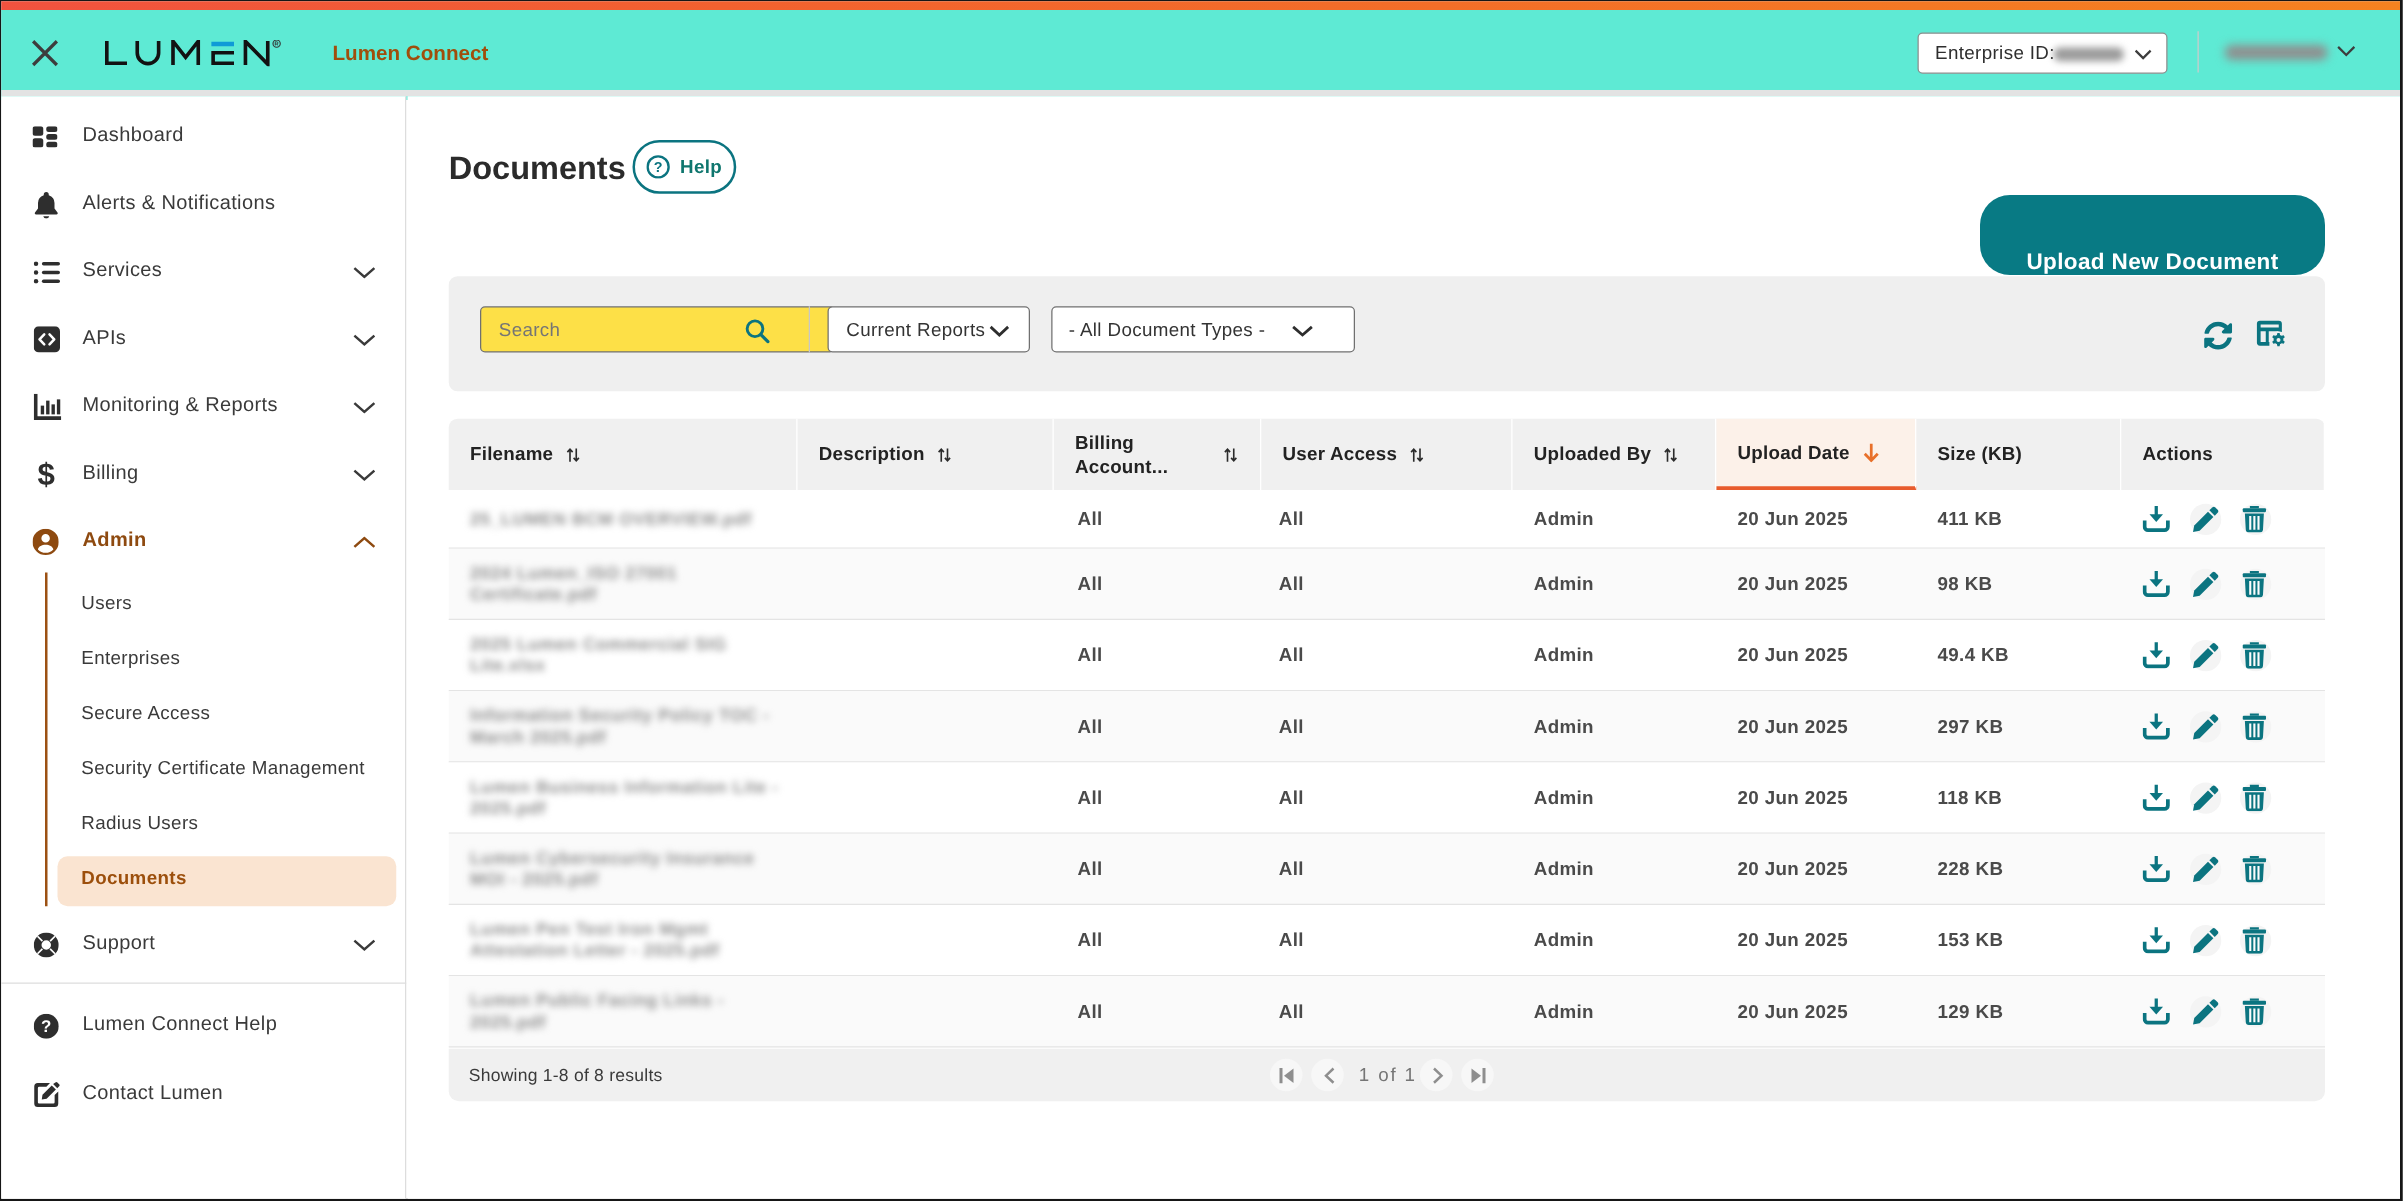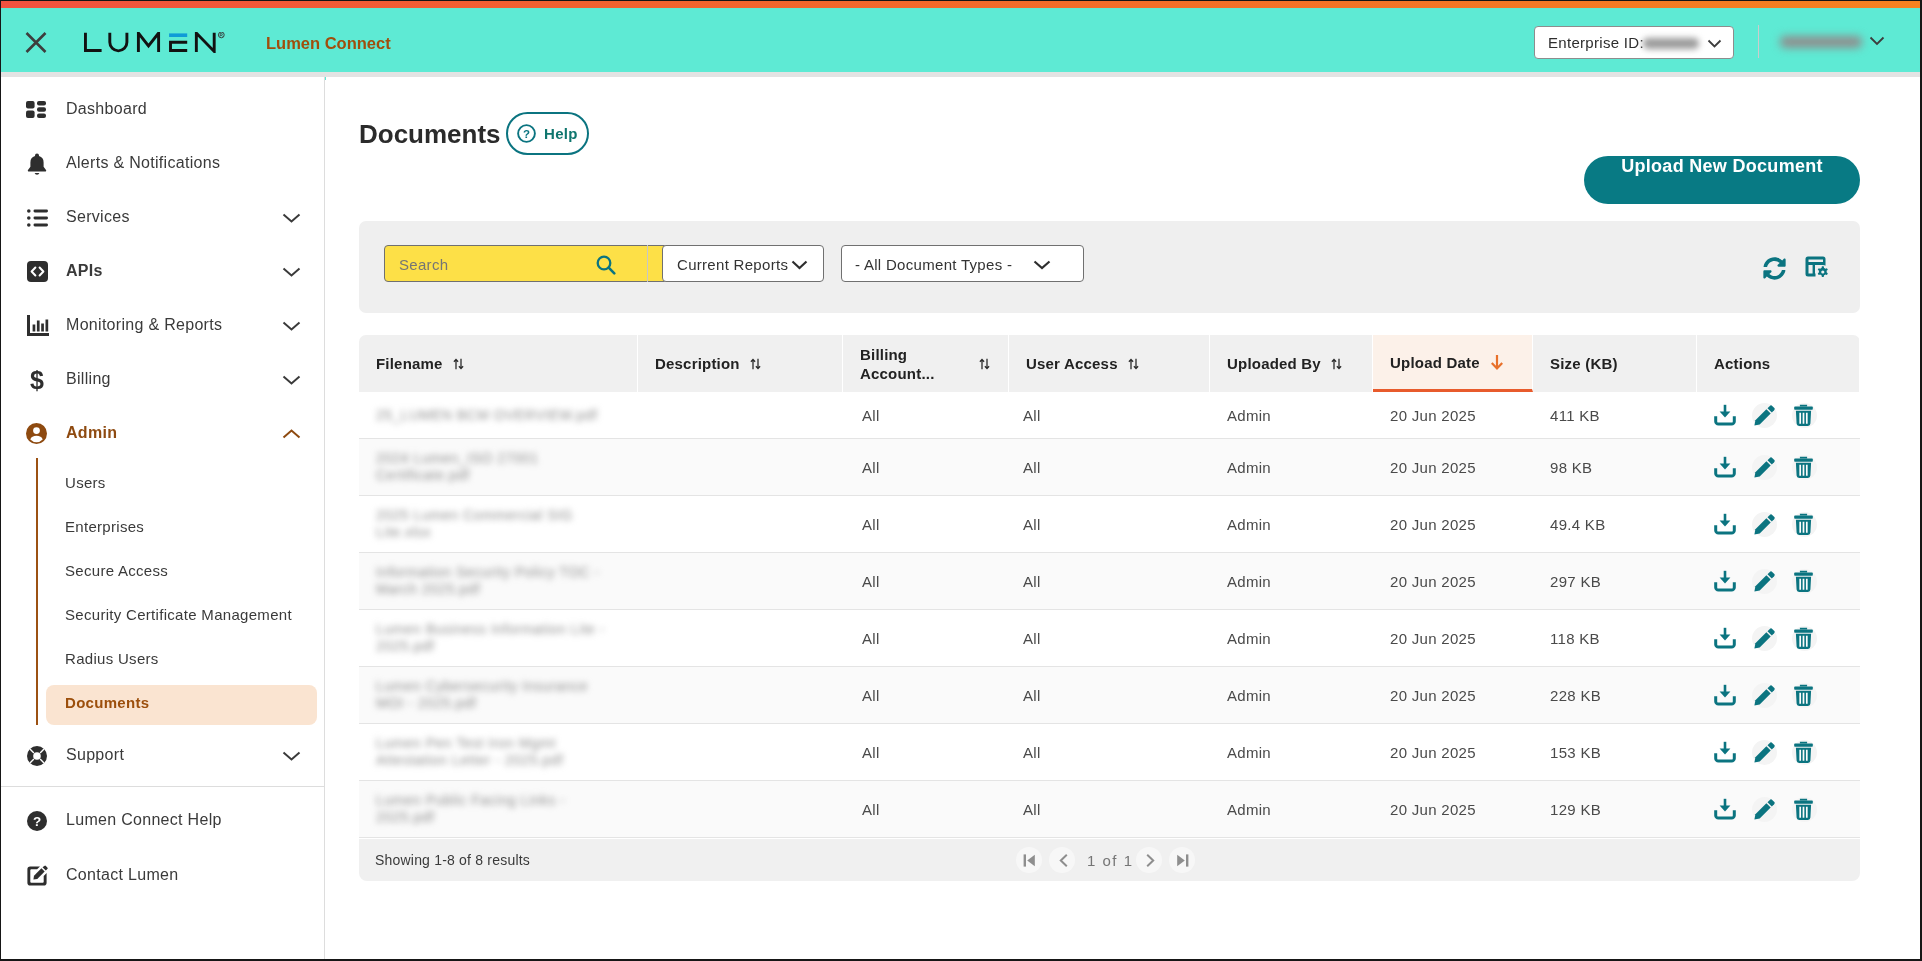--- a/index.html
+++ b/index.html
@@ -14,21 +14,21 @@
 #main { position:absolute; left:325px; top:76px; width:1594px; height:882px; background:#fff; }
 .abs { position:absolute; }
 .nav-text { font-size:16px; color:#3a3a3a; letter-spacing:0.3px; }
 .sub-text { font-size:15px; color:#3a3a3a; letter-spacing:0.3px; }
 svg { display:block; }
 .blur1 { color:#8f8f8f; filter:blur(3px); font-size:14px; letter-spacing:0.5px; }
 .cell { font-size:15px; color:#4a4a4a; letter-spacing:0.3px; }
 .hdrcell { font-size:15px; font-weight:bold; color:#222; letter-spacing:0.2px; }
 .hcell { position:absolute; top:0; height:57px; display:flex; align-items:center; padding-left:17px; border-right:1px solid #fff; }
 .sort { margin-left:10px; flex:none; }
-.trow { position:absolute; left:0; width:1501px; border-bottom:1px solid #e4e4e4; }
+.trow { position:absolute; left:0; width:1501px; border-bottom:1px solid #e4e4e4;font-weight:bold; }
 .trow > div { position:absolute; top:0; height:100%; display:flex; align-items:center; }
 .fn { left:17px; width:255px; }
 .cc1 { left:503px; } .cc2 { left:664px; } .cc3 { left:868px; } .cc4 { left:1031px; } .cc5 { left:1191px; }
 .acts { left:1355px; width:146px; }
 .acts svg { margin-right:18px; position:relative; }
 .pgc { position:absolute; top:8px; width:26px; height:26px; border-radius:50%; background:#f7f7f7; }
 .icircle { position:absolute; width:25px; height:25px; border-radius:50%; background:#f4f4f4; top:50%; margin-top:-12.5px; }
 </style>
 </head>
 <body>
@@ -103,21 +103,21 @@
     </svg>
     <div class="abs nav-text" style="left:65px; top:131px;">Services</div>
     <svg class="abs" style="left:281px; top:136px;" width="19" height="10" viewBox="0 0 19 10">
         <path d="M1.5 1.5 L9.5 8.5 L17.5 1.5" stroke="#3a3a3a" stroke-width="2" fill="none"></path>
       </svg>
 
     <svg class="abs" style="left:26px; top:184px;" width="21" height="21" viewBox="0 0 21 21">
       <rect x="0" y="0" width="21" height="21" rx="4" fill="#2e2e2e"></rect>
       <path d="M8.4 6.5 L4.6 10.5 L8.4 14.5 M12.6 6.5 L16.4 10.5 L12.6 14.5" stroke="#fff" stroke-width="2" fill="none" stroke-linecap="round" stroke-linejoin="round"></path>
     </svg>
-    <div class="abs nav-text" style="left:65px; top:185px;font-weight:bold;">APIs</div>
+    <div class="abs nav-text" style="left:65px; top:185px;">APIs</div>
     <svg class="abs" style="left:281px; top:190px;" width="19" height="10" viewBox="0 0 19 10">
         <path d="M1.5 1.5 L9.5 8.5 L17.5 1.5" stroke="#3a3a3a" stroke-width="2" fill="none"></path>
       </svg>
 
     <svg class="abs" style="left:26px; top:238px;" width="22" height="21" viewBox="0 0 22 21">
       <path d="M1.5 0 V19.5 H22" stroke="#2e2e2e" stroke-width="3" fill="none"></path>
       <g fill="#2e2e2e">
         <rect x="5.6" y="9.5" width="2.7" height="7"></rect>
         <rect x="9.9" y="5.5" width="2.7" height="11"></rect>
         <rect x="14.2" y="8.5" width="2.7" height="8"></rect>
@@ -182,21 +182,21 @@
 
     <div class="abs" style="left:33px; top:42px; font-size:26px; font-weight:bold; color:#2b2b2b;">Documents</div>
     <div class="abs" style="left:180px; top:35px; width:83px; height:43px; border:2px solid #0b7480; border-radius:22px;">
       <svg class="abs" style="left:9px; top:10px;" width="19" height="19" viewBox="0 0 19 19">
         <circle cx="9.5" cy="9.5" r="8.4" stroke="#0b7480" stroke-width="1.9" fill="none"></circle>
         <text x="9.5" y="13.6" font-size="11.5" font-weight="bold" fill="#0b7480" text-anchor="middle">?</text>
       </svg>
       <span class="abs" style="left:36px; top:11px; font-size:15px; font-weight:bold; color:#0f766e; letter-spacing:0.3px;">Help</span>
     </div>
 
-    <div class="abs" style="left:1258px; top:79px; width:276px; height:48px; background:#087a84; border-radius:24px; display:flex; align-items:flex-start; justify-content:center;">
+    <div class="abs" style="left:1258px; top:79px; width:276px; height:64px; background:#087a84; border-radius:24px; display:flex; align-items:flex-end; justify-content:center;">
       <span style="font-size:18px; font-weight:bold; color:#fff; letter-spacing:0.3px;">Upload New Document</span>
     </div>
 
     <div class="abs" style="left:33px; top:144px; width:1501px; height:92px; background:#efefef; border-radius:7px;">
       <div class="abs" style="left:25px; top:24px; width:284px; height:37px; background:#fde047; border:1px solid #707070; border-radius:4px;">
         <span class="abs" style="left:14px; top:10px; font-size:15px; color:#757575; letter-spacing:0.3px;">Search</span>
         <svg class="abs" style="left:211px; top:9px;" width="20" height="20" viewBox="0 0 20 20">
           <circle cx="8" cy="8" r="6.3" stroke="#0b7480" stroke-width="2.3" fill="none"></circle>
           <path d="M12.7 12.7 L18.3 18.3" stroke="#0b7480" stroke-width="2.6" stroke-linecap="round"></path>
         </svg>

